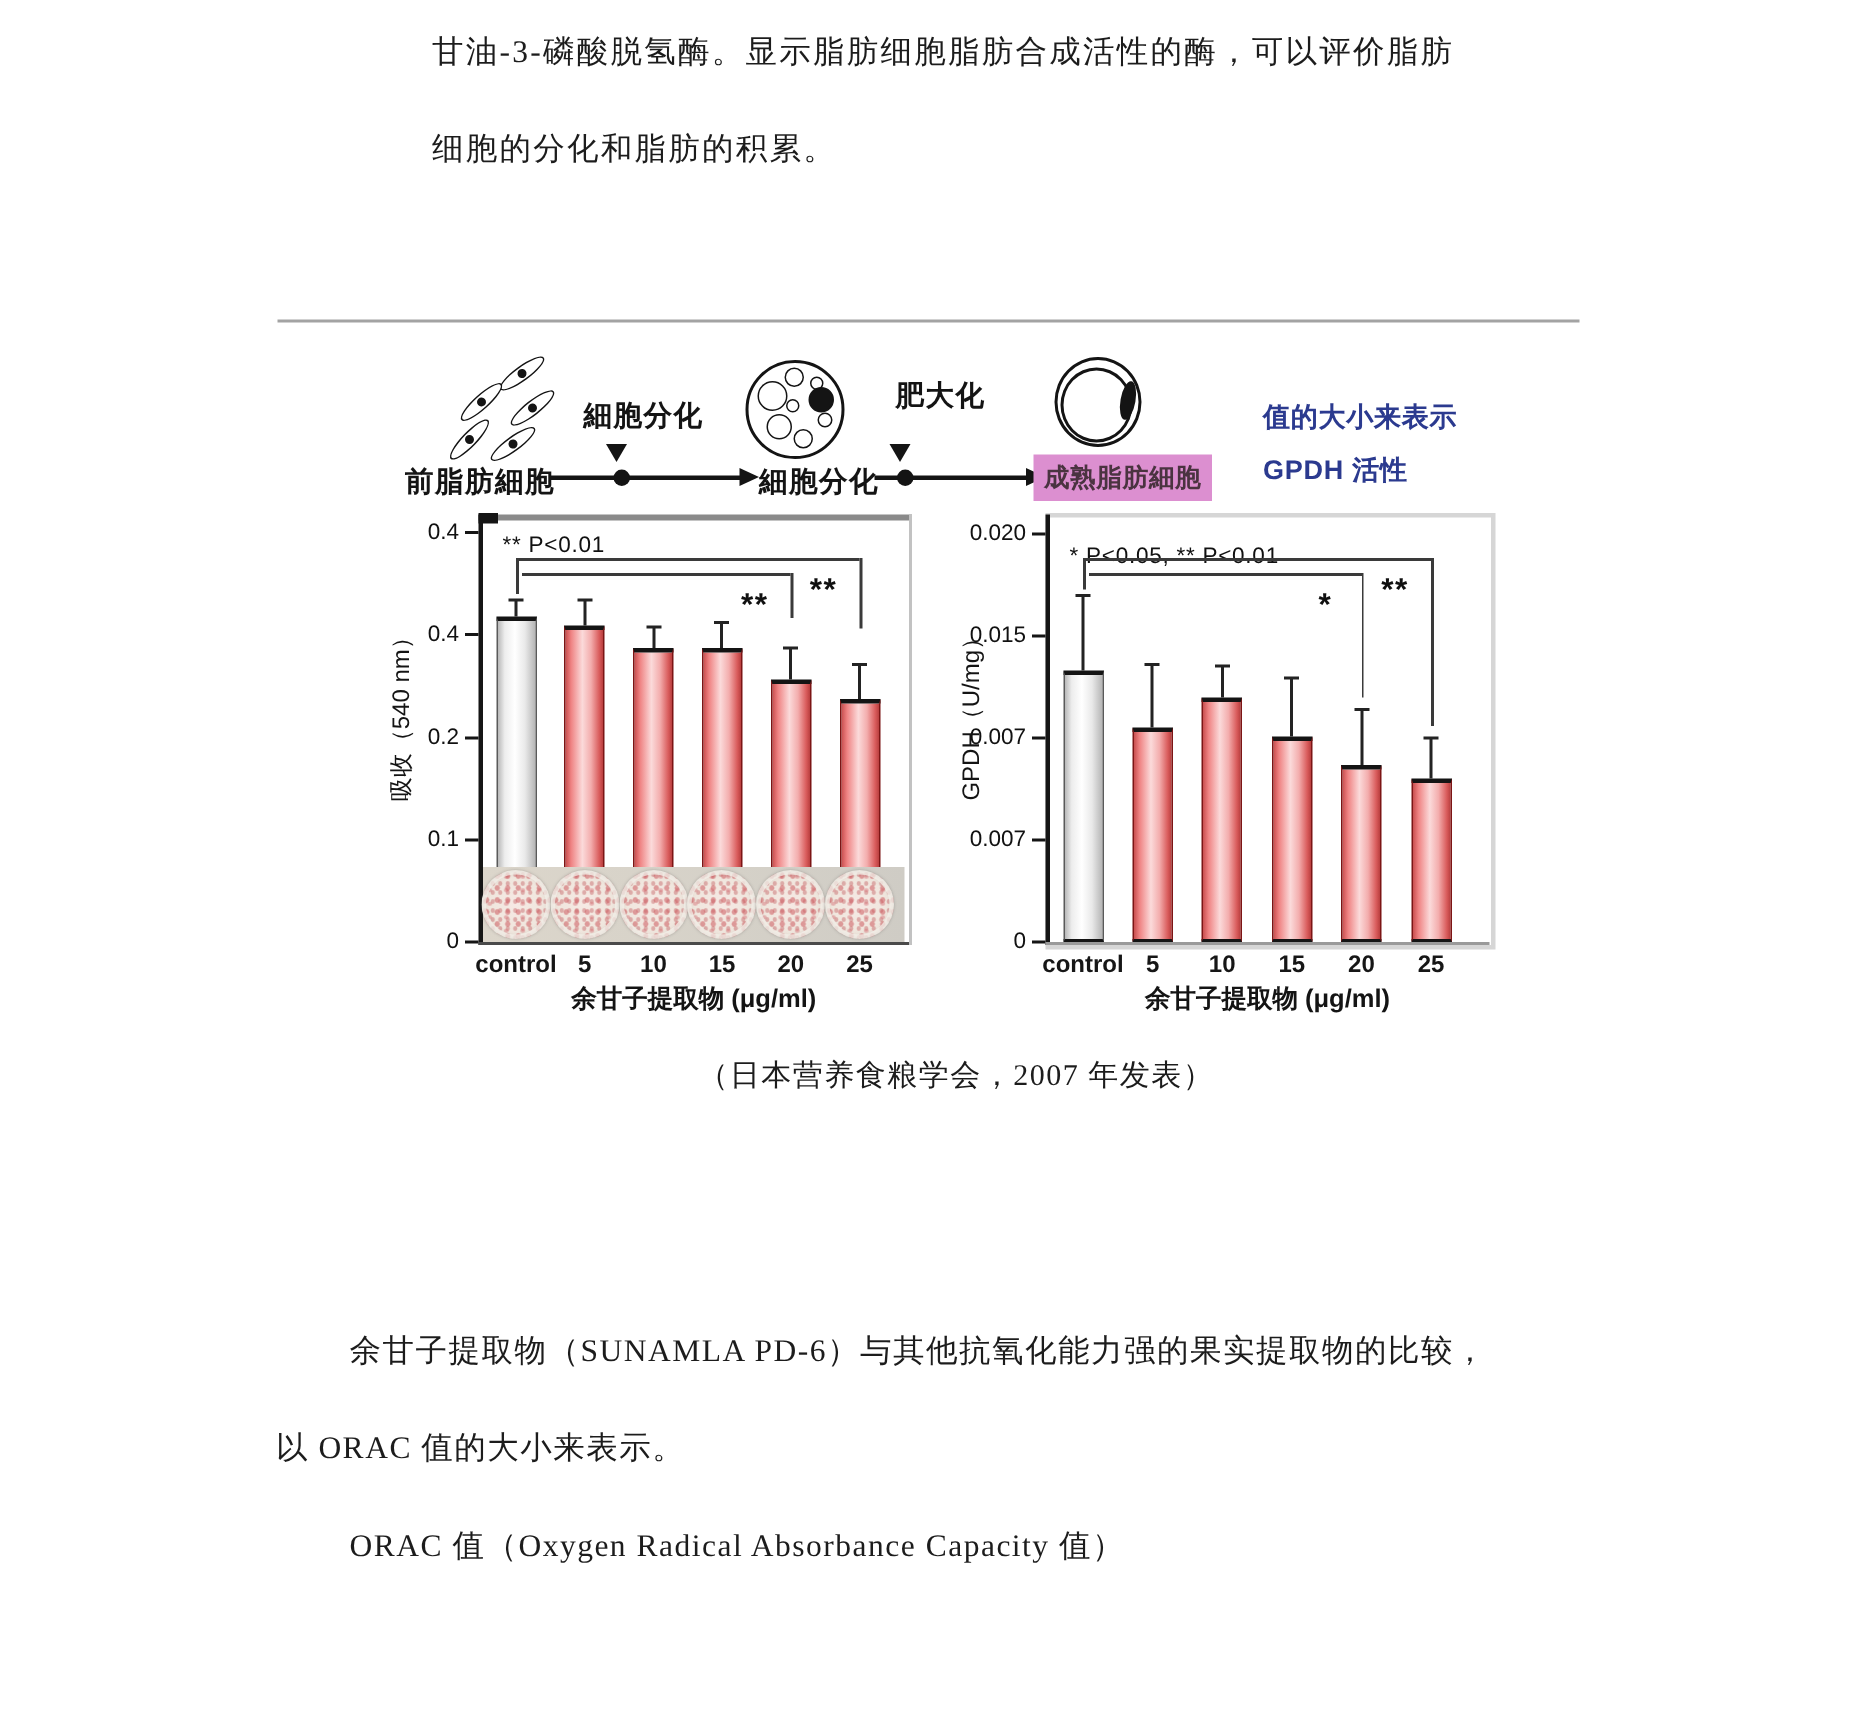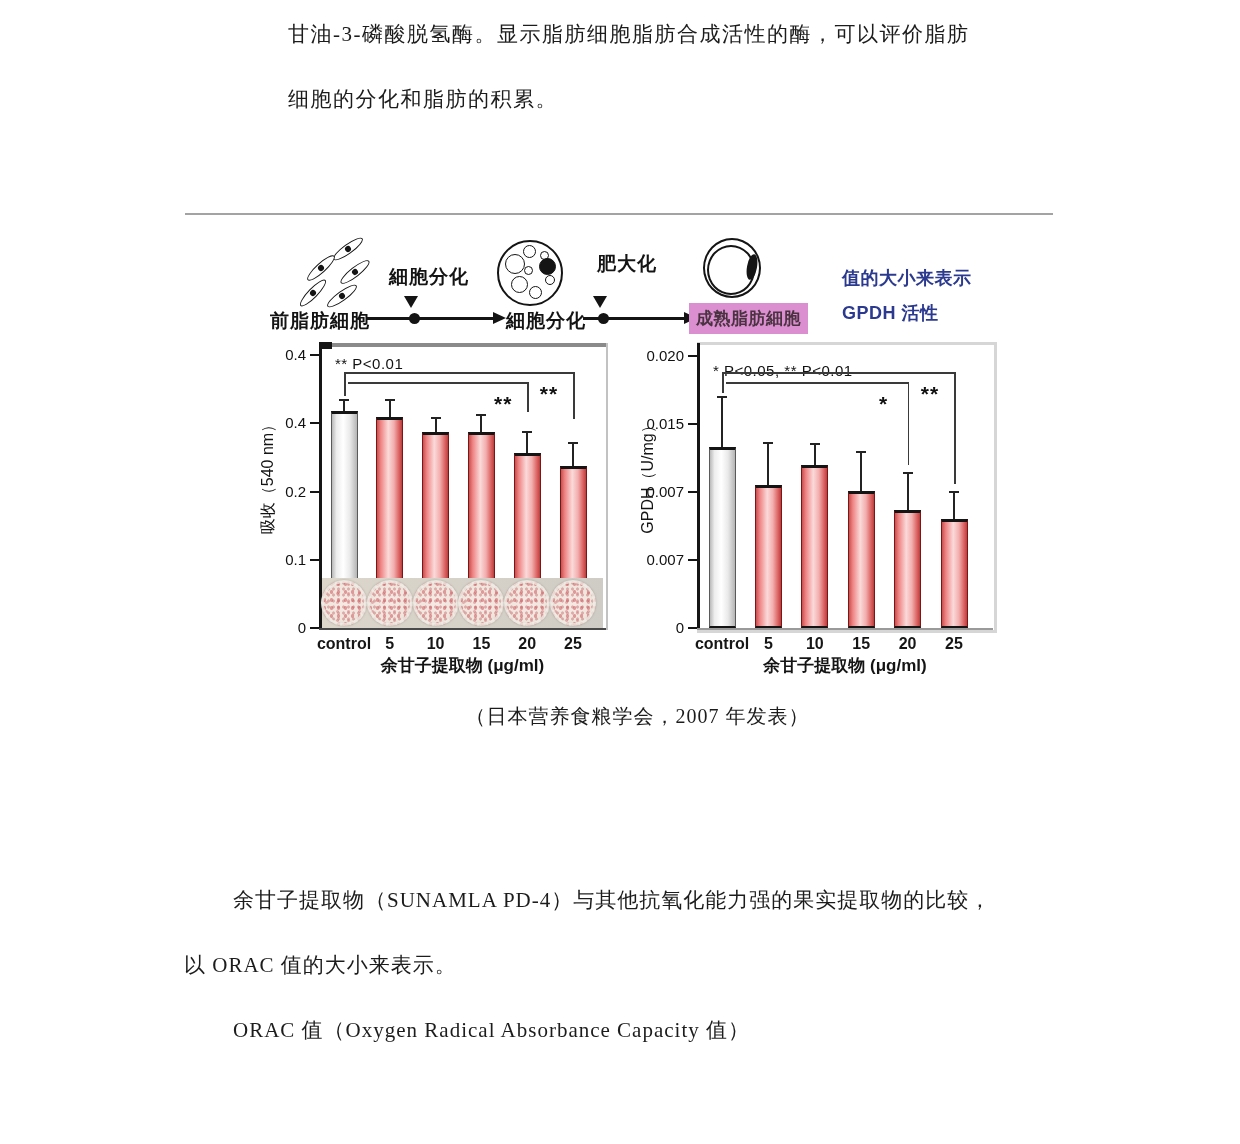--- a/index.html
+++ b/index.html
@@ -199,17 +199,17 @@
       <div style="position: absolute; left: 726px; top: 382px; width: 181.6px; height: 1.5px; background: rgb(58, 58, 58);"></div>
       <div style="position: absolute; left: 907.6px; top: 382px; width: 1.5px; height: 82.8942px; background: rgb(58, 58, 58);"></div>
       <div style="position: absolute; left: 867.6px; top: 392px; width: 32px; text-align: center; font: 700 21px &quot;Liberation Sans&quot;, sans-serif; letter-spacing: 1px; color: rgb(16, 16, 16);">*</div>
       <div style="position: absolute; left: 722px; top: 372px; width: 232px; height: 1.5px; background: rgb(58, 58, 58);"></div>
       <div style="position: absolute; left: 954px; top: 372px; width: 1.5px; height: 111.942px; background: rgb(58, 58, 58);"></div>
       <div style="position: absolute; left: 914px; top: 382px; width: 32px; text-align: center; font: 700 21px &quot;Liberation Sans&quot;, sans-serif; letter-spacing: 1px; color: rgb(16, 16, 16);">**</div>
     </div>
 
   <p class="caption">（日本营养食粮学会，2007 年发表）</p>
 
-  <p class="bodytext" style="left:233px;top:886px">余甘子提取物（SUNAMLA PD-4）与其他抗氧化能力强的果实提取物的比较，</p>
+  <p class="bodytext" style="left:233px;top:886px">余甘子提取物（SUNAMLA PD-6）与其他抗氧化能力强的果实提取物的比较，</p>
   <p class="bodytext" style="left:233px;top:1016px">ORAC 值（Oxygen Radical Absorbance Capacity 值）</p>
   <p class="bodytext" style="left:184px;top:951px">以 ORAC 值的大小来表示。</p>
 
 </div>
 
 </body></html>

